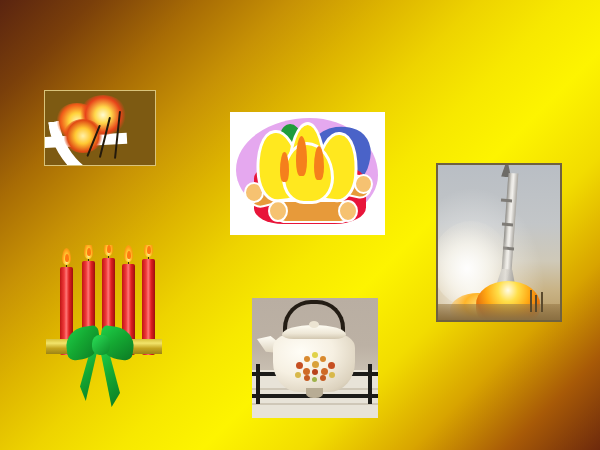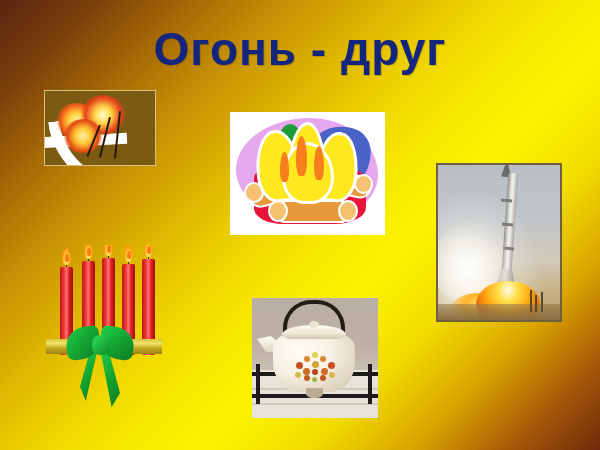--- a/index.html
+++ b/index.html
@@ -344,21 +344,20 @@
     overflow: hidden;
     clip: rect(0 0 0 0);
     white-space: nowrap;
   }
 </style>
 </head>
 <body>
 
 <div id="slide">
 
-  <div id="title">Огонь - друг</div>
 
   <div class="pic" id="pic-sparklers">
     <div class="sw-swoosh"></div>
     <div class="sw-swoosh2"></div>
     <div id="spark-rays">
         <div class="spark-ray" style="left: 32px; top: 20px; height: 10px; transform: rotate(0deg);"></div>
         <div class="spark-ray" style="left: 32px; top: 15px; height: 15px; transform: rotate(16.3636deg);"></div>
         <div class="spark-ray" style="left: 32px; top: 19px; height: 11px; transform: rotate(32.7273deg);"></div>
         <div class="spark-ray" style="left: 32px; top: 14px; height: 16px; transform: rotate(49.0909deg);"></div>
         <div class="spark-ray" style="left: 32px; top: 18px; height: 12px; transform: rotate(65.4545deg);"></div>

